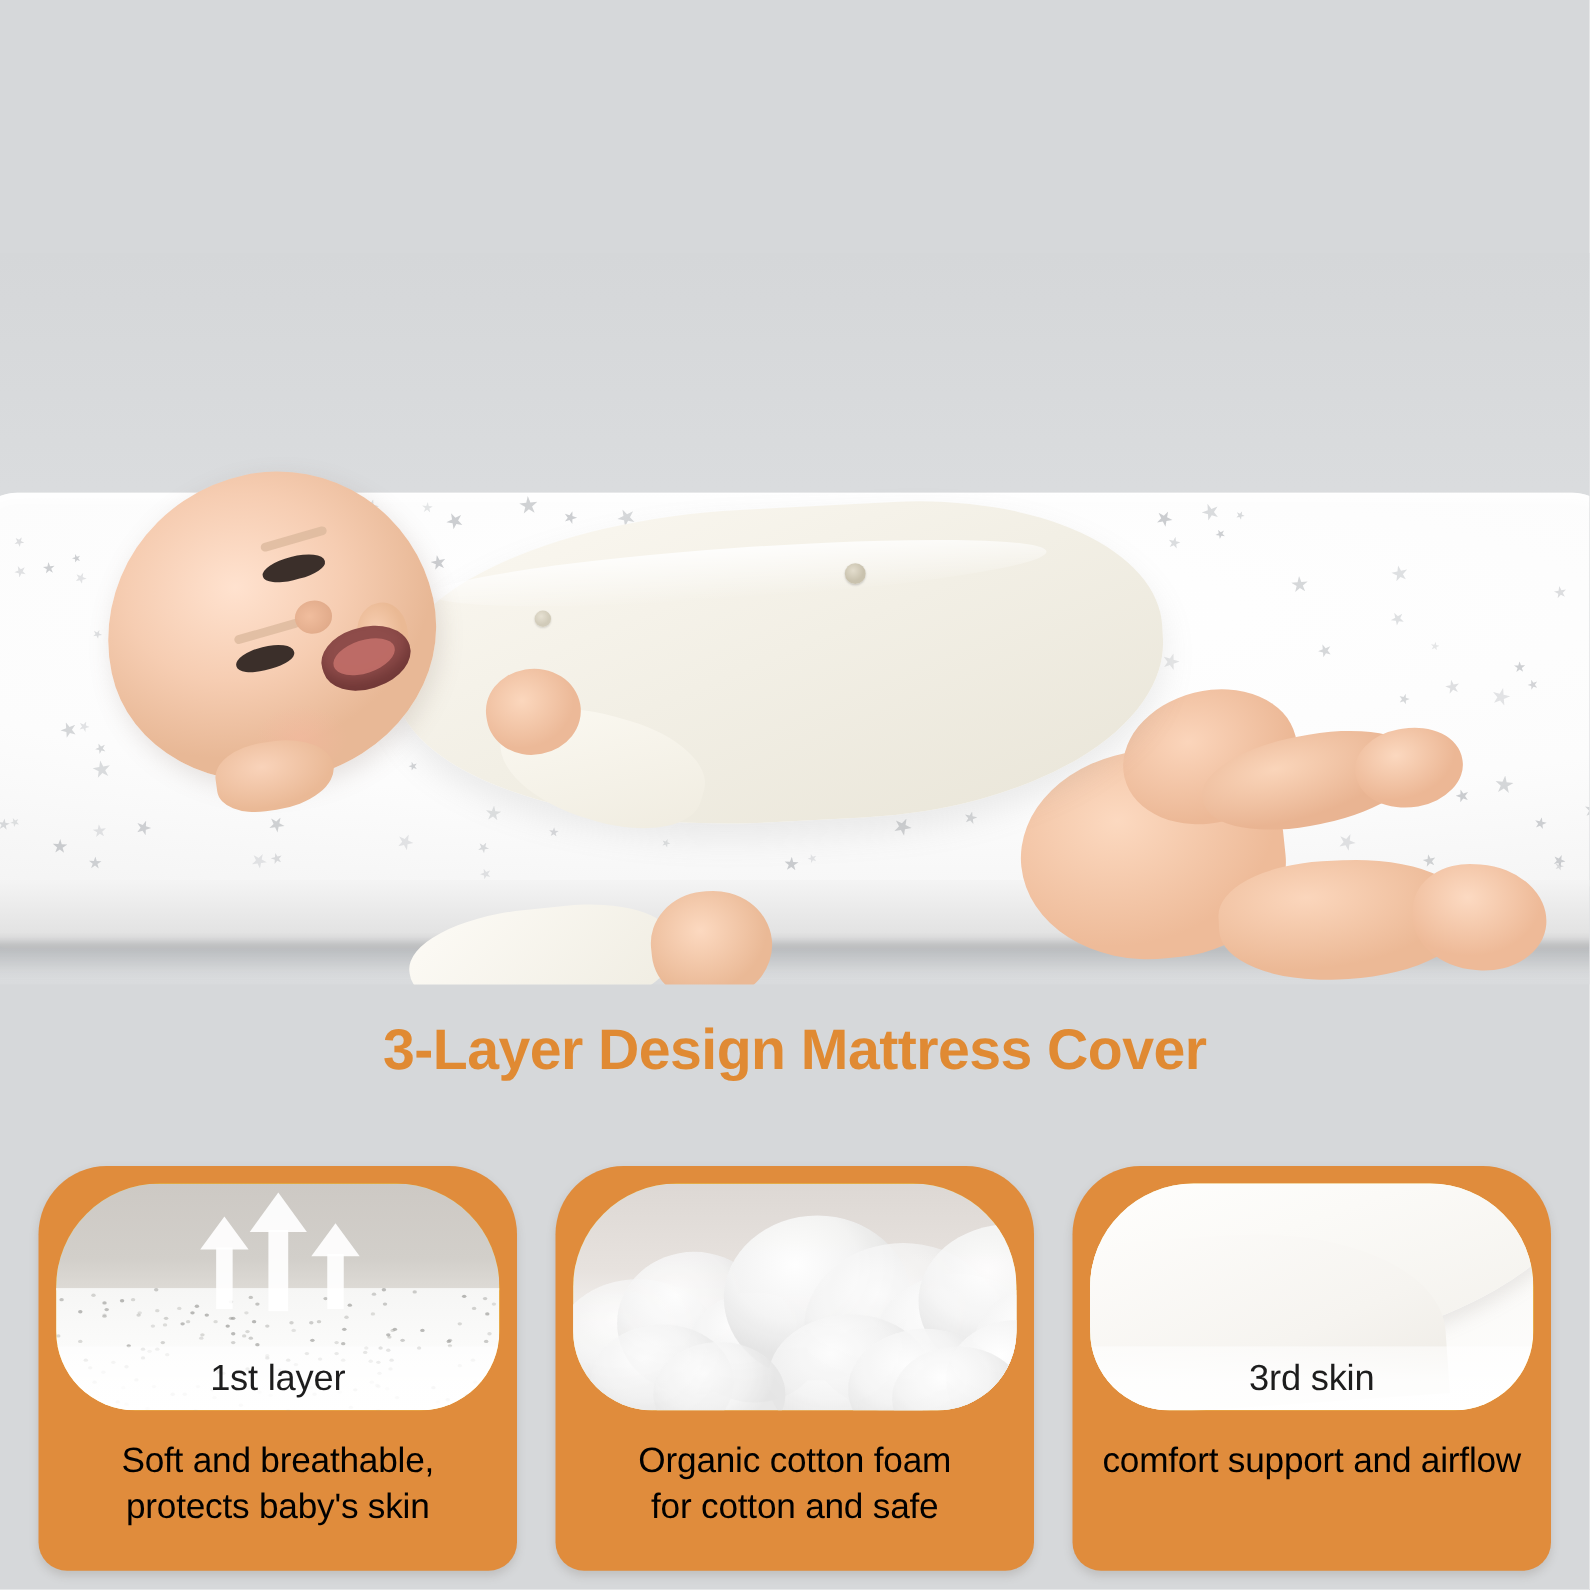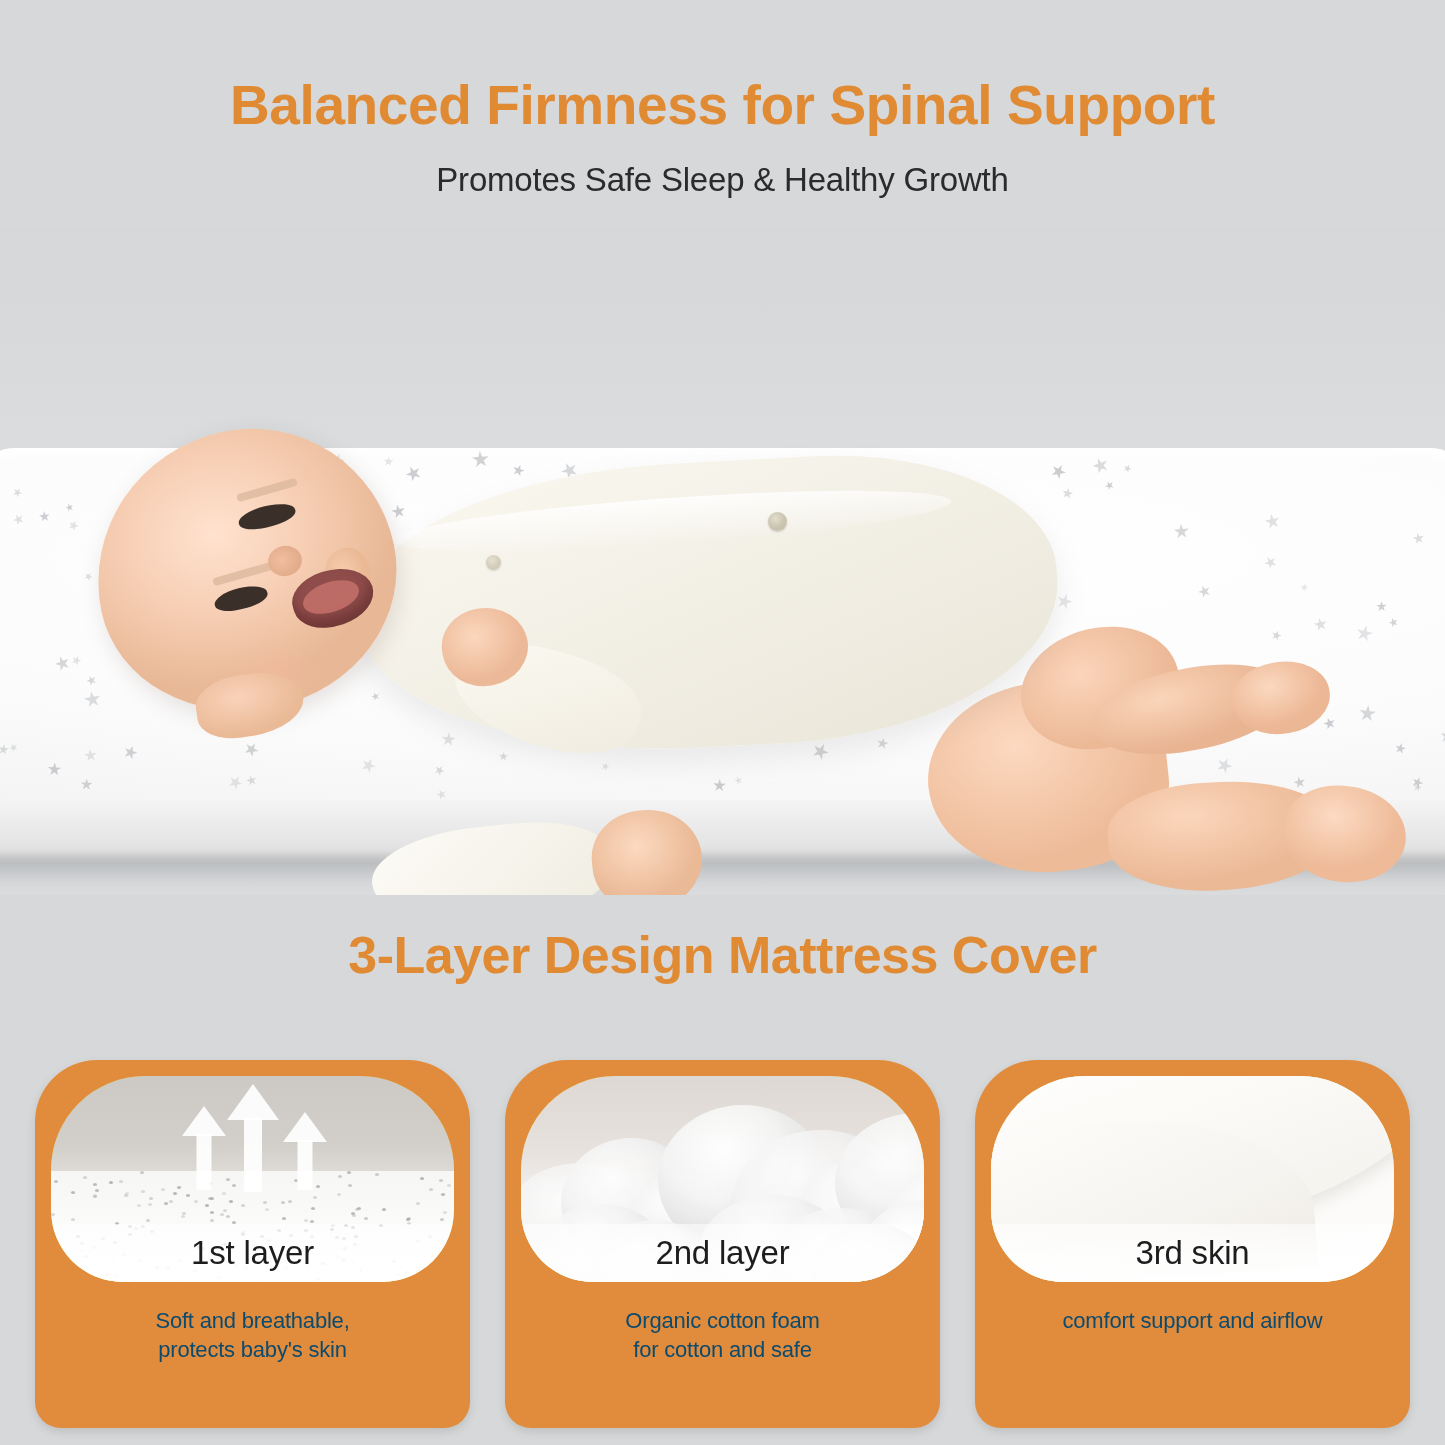--- a/index.html
+++ b/index.html
@@ -301,34 +301,30 @@
     position:absolute; left:0; bottom:0; width:100%; height:58px;
     background:linear-gradient(180deg,rgba(255,255,255,.55) 0%, rgba(255,255,255,.88) 55%, rgba(255,255,255,.92) 100%);
     display:flex; align-items:center; justify-content:center;
   }
   .layer-label {
     font-size:33px; color:#1d1d1d; letter-spacing:-0.2px; white-space:nowrap;
   }
   .card-desc {
     position:absolute; left:20px; right:20px; top:246px;
     text-align:center;
-    font-size:22px; line-height:1.32; color:#0c4a6e;
+    font-size:32px; line-height:1.32; color:#000000;
     letter-spacing:-0.2px;
   }
   .card-desc .l2 { display:block; }
 </style>
 </head>
 <body>
 
 <div class="page">
 
-  <div class="header">
-    <div class="headline">Balanced Firmness for Spinal Support</div>
-    <div class="subhead">Promotes Safe Sleep &amp; Healthy Growth</div>
-  </div>
 
   <div class="hero">
     <div class="hero-backdrop"></div>
 
     <div class="mattress">
       <div class="mattress-top">
         <div class="stars" id="star-field">
             <div class="star" style="left: 69.7965%; top: 80.7809%; transform: scale(1.24) rotate(24.5deg); opacity: 0.37;"></div>
             <div class="star" style="left: 18.3934%; top: 70.8028%; transform: scale(0.95) rotate(-7deg); opacity: 0.57;"></div>
             <div class="star" style="left: 57.5397%; top: 75.5442%; transform: scale(1.16) rotate(-1.9deg); opacity: 0.39;"></div>
@@ -721,23 +717,20 @@
             <div class="puff" style="left: 68%; top: 40%; width: 150px; height: 125px; opacity: 0.84;"></div>
             <div class="puff" style="left: 78%; top: 18%; width: 165px; height: 140px; opacity: 0.89;"></div>
             <div class="puff" style="left: 90%; top: 44%; width: 140px; height: 120px; opacity: 0.95;"></div>
             <div class="puff" style="left: 4%; top: 62%; width: 130px; height: 105px; opacity: 0.78;"></div>
             <div class="puff" style="left: 44%; top: 58%; width: 150px; height: 118px; opacity: 0.84;"></div>
             <div class="puff" style="left: 62%; top: 64%; width: 140px; height: 110px; opacity: 0.89;"></div>
             <div class="puff" style="left: 84%; top: 60%; width: 130px; height: 108px; opacity: 0.95;"></div>
             <div class="puff" style="left: 18%; top: 70%; width: 120px; height: 95px; opacity: 0.78;"></div>
             <div class="puff" style="left: 72%; top: 72%; width: 120px; height: 95px; opacity: 0.84;"></div>
           </div>
-        <div class="layer-label-band">
-          <div class="layer-label">2nd layer</div>
-        </div>
       </div>
       <div class="card-desc">
         <span class="l1">Organic cotton foam</span>
         <span class="l2">for cotton and safe</span>
       </div>
     </div>
 
     <div class="card">
       <div class="card-photo">
         <div class="art3"></div>

